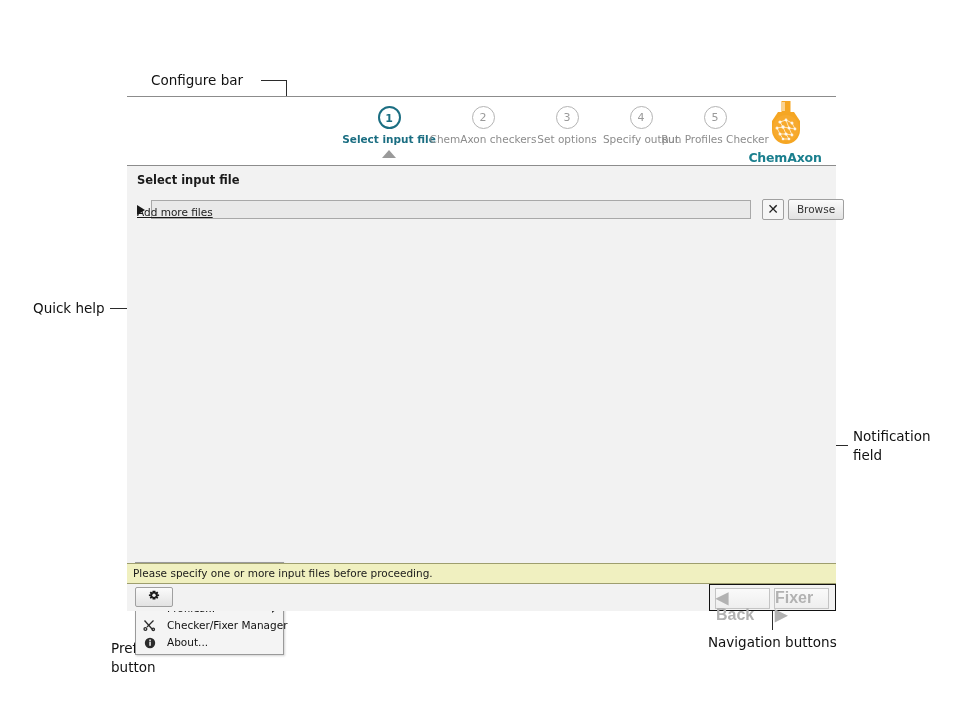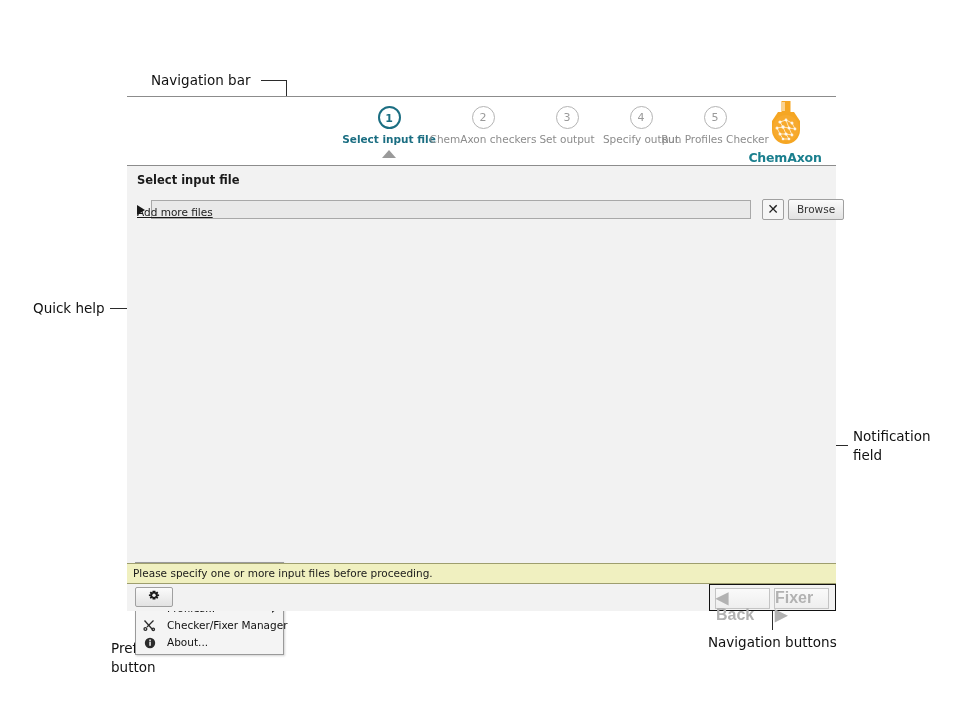--- a/index.html
+++ b/index.html
@@ -256,21 +256,21 @@
     color:#b2b2b2;
     background:linear-gradient(#fafafa,#eeeeee);
     border:1px solid #c4c4c4;
   }
   #backbtn{left:5px;}
   #nextbtn{left:64px;}
 </style>
 </head>
 <body>
 
-<div class="annot" style="left:151px;top:71px;">Navigation bar</div>
+<div class="annot" style="left:151px;top:71px;">Configure bar</div>
 <div class="leader" style="left:261px;top:80px;width:26px;height:1px;"></div>
 <div class="leader" style="left:286px;top:80px;width:1px;height:52px;"></div>
 
 <div class="annot" style="left:33px;top:299px;">Quick help</div>
 <div class="leader" style="left:110px;top:308px;width:213px;height:1px;"></div>
 <div class="leader" style="left:322px;top:196px;width:1px;height:113px;"></div>
 
 <div class="annot" style="left:853px;top:427px;">Notification
 field</div>
 <div class="leader" style="left:738px;top:445px;width:110px;height:1px;"></div>
@@ -293,21 +293,21 @@
       <div class="arrow"></div>
     </div>
 
     <div class="step" style="left:286px;">
       <div class="circle">2</div>
       <div class="lbl">ChemAxon checkers</div>
     </div>
 
     <div class="step" style="left:370px;">
       <div class="circle">3</div>
-      <div class="lbl">Set output</div>
+      <div class="lbl">Set options</div>
     </div>
 
     <div class="step" style="left:444px;">
       <div class="circle">4</div>
       <div class="lbl">Specify output</div>
     </div>
 
     <div class="step" style="left:518px;">
       <div class="circle">5</div>
       <div class="lbl">Run Profiles Checker</div>

